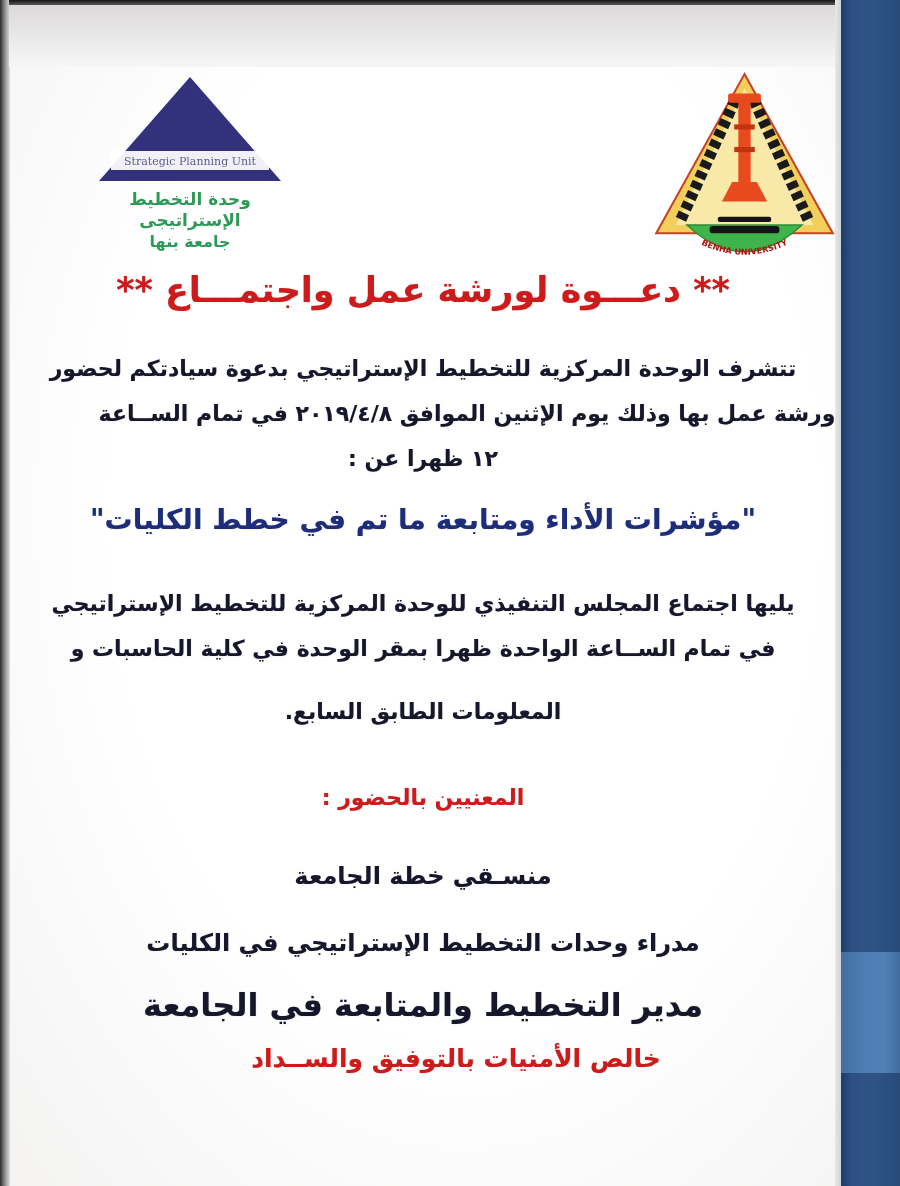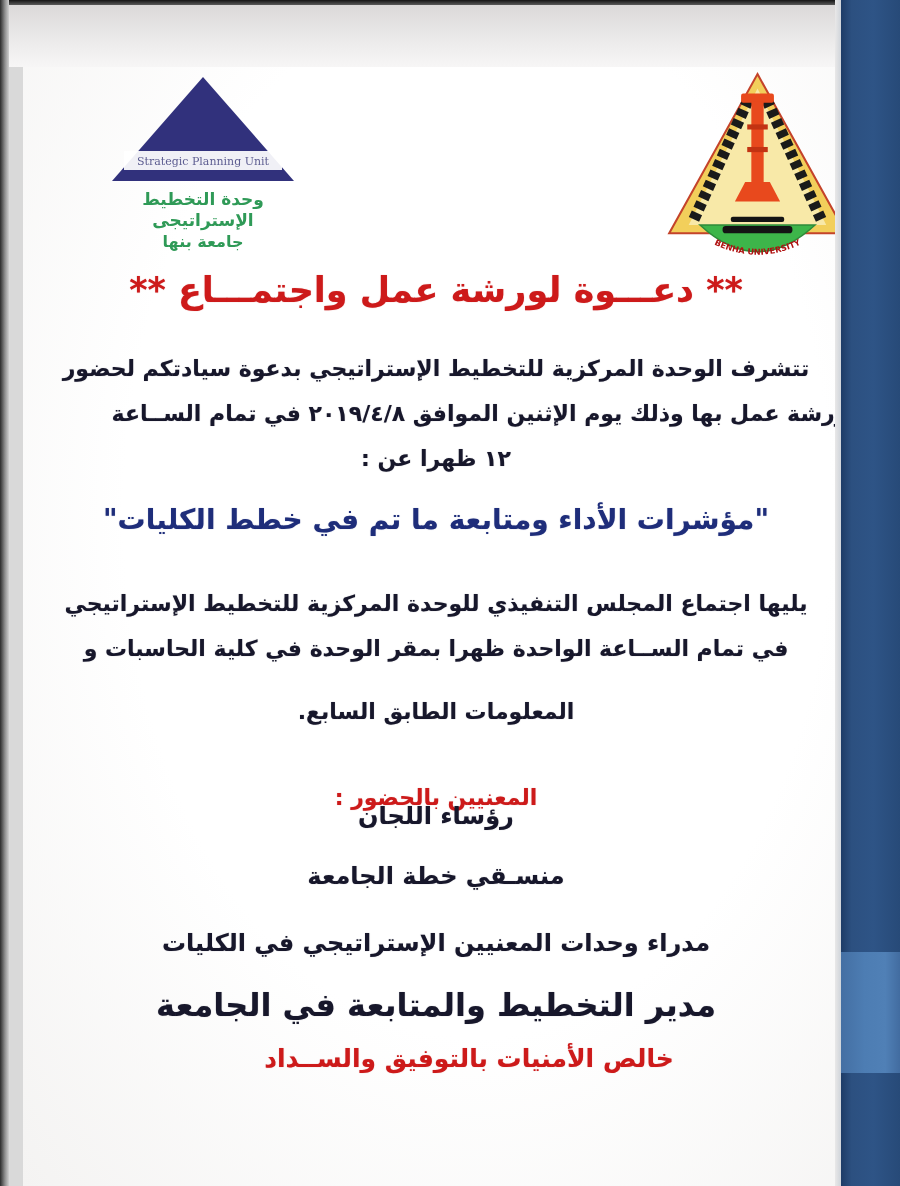--- a/index.html
+++ b/index.html
@@ -10,21 +10,21 @@
   }
   .canvas{position:absolute;inset:0;}
 
   
   .edge-top{position:absolute;left:0;top:0;width:900px;height:5px;
     background:linear-gradient(#141414,#5a5a5a);}
   .edge-left{position:absolute;left:0;top:0;width:9px;height:1186px;
     background:linear-gradient(to right,#2b2b2b,#8f8f8f 55%,#cfcfcf);}
   .top-strip{position:absolute;left:9px;top:5px;width:826px;height:62px;
     background:linear-gradient(#dbd9d9,#efeeee 70%,#f7f6f6);}
-  .page{position:absolute;left:23px;top:67px;width:826px;height:1119px;
+  .page{position:absolute;left:10px;top:67px;width:826px;height:1119px;
     background:radial-gradient(ellipse at 55% 40%, #ffffff 55%, #f4f3f2 100%);}
 
   
   .band-gap{position:absolute;left:835px;top:0;width:6px;height:1186px;
     background:linear-gradient(to right,#e9e8e8,#cfd4da);}
   .right-band{position:absolute;left:841px;top:0;width:59px;height:1186px;
     background:linear-gradient(to right,#1d3c67 0%,#2c5080 18%,#2e5486 55%,#274a78 100%);}
   .band-light-block{position:absolute;left:0;top:952px;width:59px;height:121px;
     background:linear-gradient(to right,#446fa3 0%,#4d7db3 40%,#5080b6 75%,#426ca0 100%);}
 
@@ -105,23 +105,22 @@
     <div class="tline intro-2">ورشة عمل بها وذلك يوم الإثنين الموافق ٢٠١٩/٤/٨ في تمام الســاعة</div>
     <div class="tline intro-3">١٢ ظهرا عن :</div>
 
     <div class="tline quote">"مؤشرات الأداء ومتابعة ما تم في خطط الكليات"</div>
 
     <div class="tline follow-1">يليها اجتماع المجلس التنفيذي للوحدة المركزية للتخطيط الإستراتيجي</div>
     <div class="tline follow-2">في تمام الســاعة الواحدة ظهرا بمقر الوحدة  في كلية الحاسبات و</div>
     <div class="tline follow-3">المعلومات الطابق السابع.</div>
 
     <div class="tline att-heading">المعنيين بالحضور :</div>
-    <div class="tline item-0">رؤساء اللجان</div>
     <div class="tline item-1">منسـقي خطة الجامعة</div>
-    <div class="tline item-2">مدراء وحدات المعنيين الإستراتيجي في الكليات</div>
+    <div class="tline item-2">مدراء وحدات التخطيط الإستراتيجي في الكليات</div>
     <div class="tline item-3">مدير التخطيط والمتابعة في الجامعة</div>
 
     <div class="tline closing">خالص الأمنيات بالتوفيق والســداد</div>
 
   </div>
 
   <div class="band-gap"></div>
   <div class="right-band">
     <div class="band-light-block"></div>
   </div>

